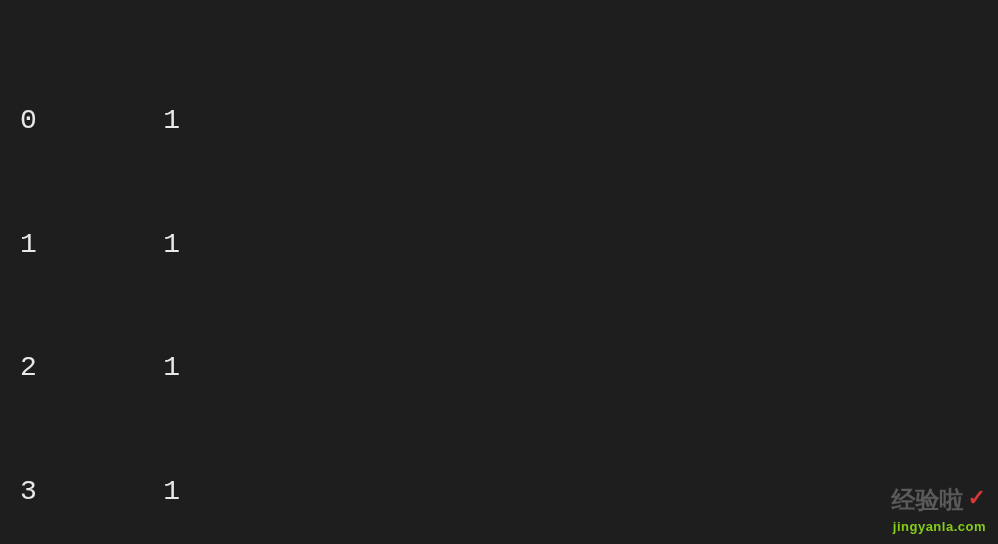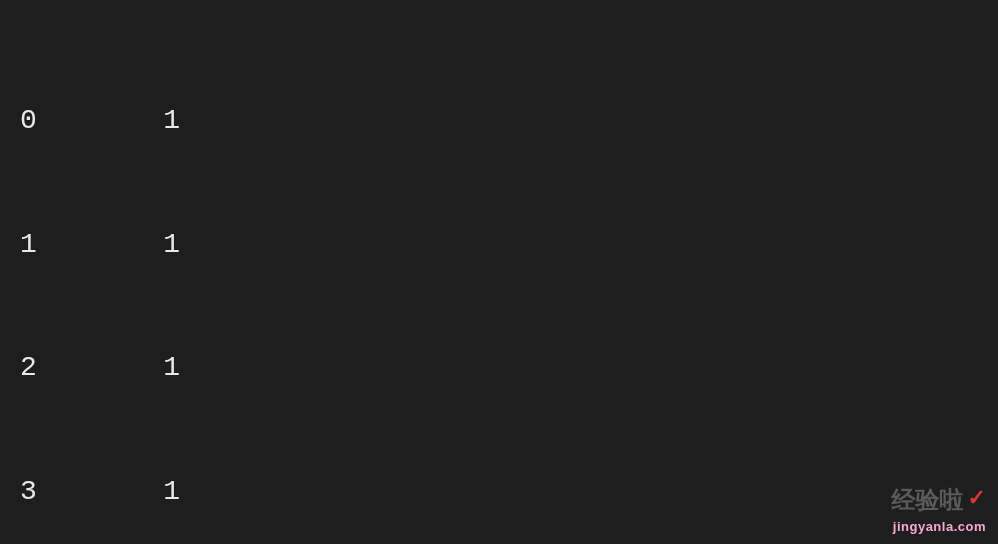--- a/index.html
+++ b/index.html
@@ -47,21 +47,21 @@
       font-size: 24px;
       font-weight: bold;
       color: #5a5a5a;
     }
     .watermark-check {
       color: #d93838;
       font-size: 22px;
     }
     .watermark-url {
       font-size: 13px;
-      color: #f9a8d4;
+      color: #84cc16;
       font-weight: bold;
       letter-spacing: 0.5px;
     }
   </style>
 </head>
 <body>
 
 <div class="output-container">
   <div class="row">
     <span class="index-col">0</span>

